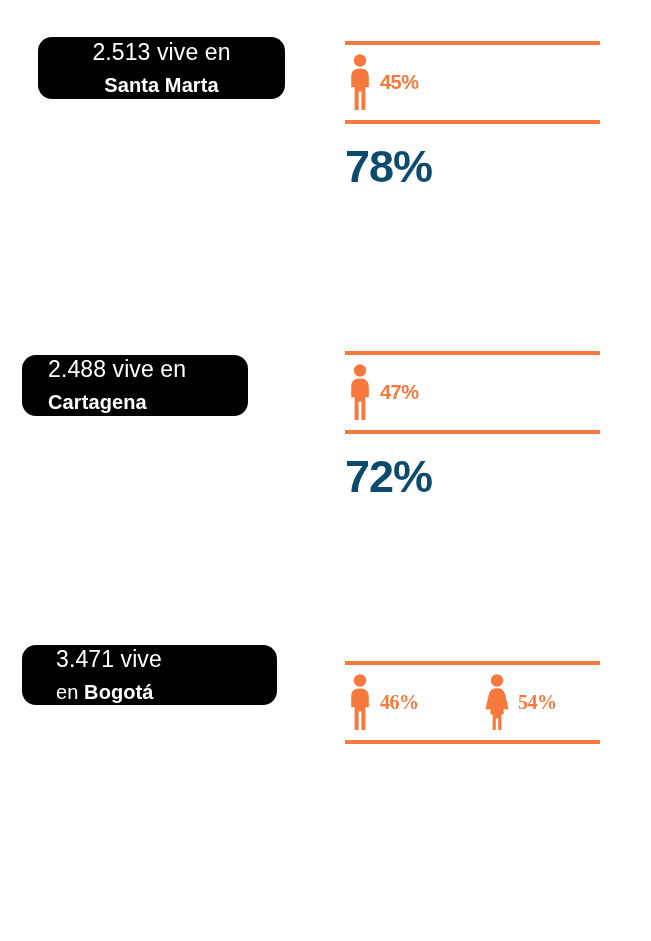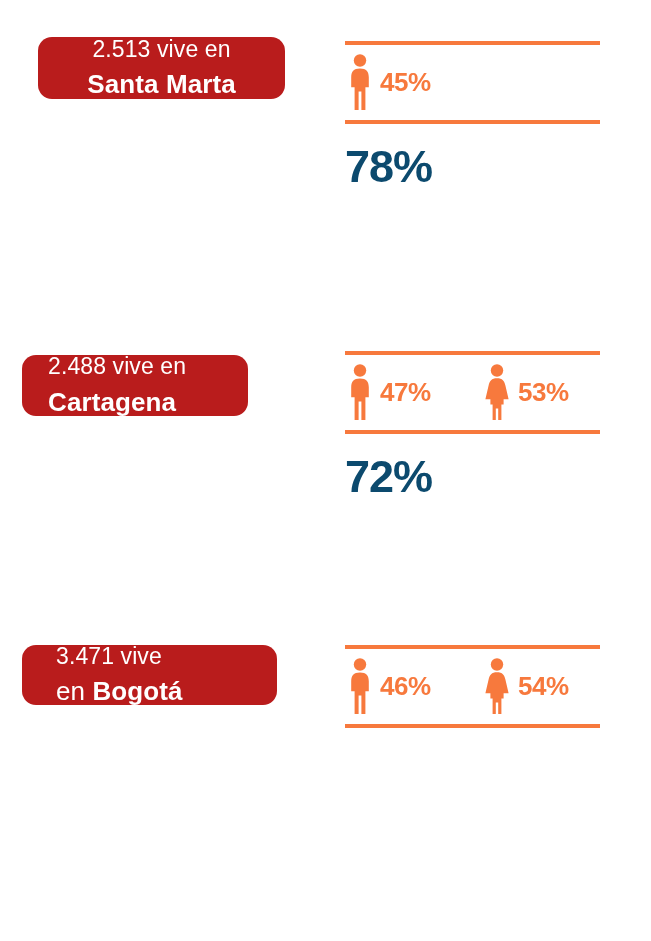--- a/index.html
+++ b/index.html
@@ -27,21 +27,21 @@
     left: 0;
     width: 651px;
   }
   .city-block.block-0 { top: 37px; }
   .city-block.block-1 { top: 345px; }
   .city-block.block-2 { top: 645px; }
 
   
   .pill {
     position: absolute;
-    background: #b91c1c;
+    background: #000000;
     border-radius: 14px;
     box-sizing: border-box;
     display: flex;
     flex-direction: column;
     justify-content: center;
     color: #ffffff;
     gap: 8px;
   }
   .block-0 .pill {
     left: 38px;
@@ -74,37 +74,37 @@
   .pill-line {
     line-height: 1.12;
     white-space: nowrap;
   }
   .pill-line-1 {
     font-size: 23px;
     font-weight: 400;
     letter-spacing: 0.1px;
   }
   .pill-line-2 {
-    font-size: 26px;
+    font-size: 20px;
     font-weight: 700;
     letter-spacing: 0.1px;
   }
   .pill-line-2 .pill-prefix {
     font-weight: 400;
   }
 
   
   .stats {
     position: absolute;
     left: 345px;
     width: 255px;
   }
   .block-0 .stats { top: 4px; }
   .block-1 .stats { top: 6px; }
-  .block-2 .stats { top: 0; }
+  .block-2 .stats { top: 16px; font-family: Liberation Serif, serif; }
 
   .rule {
     width: 255px;
     height: 4px;
     background: #F7793D;
   }
 
   .gender-row {
     display: flex;
     align-items: center;
@@ -120,21 +120,21 @@
   .gender-item.female { width: 120px; }
 
   .person-icon {
     display: block;
     flex: 0 0 auto;
   }
   .icon-male { width: 26px; height: 56px; margin-left: 2px; }
   .icon-female { width: 30px; height: 56px; margin-left: 2px; }
 
   .gender-pct {
-    font-size: 26px;
+    font-size: 20px;
     font-weight: 700;
     color: #F7793D;
     letter-spacing: -0.5px;
     margin-left: 7px;
     line-height: 1;
   }
   .gender-item.female .gender-pct { margin-left: 6px; }
 
   .big-pct {
     font-size: 45px;
@@ -189,27 +189,20 @@
 
       <div class="gender-row">
         <div class="gender-item male">
           <svg class="person-icon icon-male" viewBox="0 0 26 56" aria-hidden="true">
             <circle cx="13" cy="6.5" r="6.2" fill="#F7793D"></circle>
             <path d="M13 14.5 C6.6 14.5 4.2 17.4 4.2 23.2 L4.2 33.2 L7.6 33.2 L7.6 56 L11.6 56 L11.6 37.5 L14.4 37.5 L14.4 56 L18.4 56 L18.4 33.2 L21.8 33.2 L21.8 23.2 C21.8 17.4 19.4 14.5 13 14.5 Z" fill="#F7793D"></path>
           </svg>
           <span class="gender-pct">47%</span>
         </div>
 
-        <div class="gender-item female">
-          <svg class="person-icon icon-female" viewBox="0 0 30 56" aria-hidden="true">
-            <circle cx="15" cy="6.5" r="6.2" fill="#F7793D"></circle>
-            <path d="M15 14.2 C9.6 14.2 7.6 16.8 6.6 21.6 L3.4 35.2 L8.4 35.2 L8.4 40.4 L10.6 40.4 L10.6 56 L13.8 56 L13.8 44.6 L16.2 44.6 L16.2 56 L19.4 56 L19.4 40.4 L21.6 40.4 L21.6 35.2 L26.6 35.2 L23.4 21.6 C22.4 16.8 20.4 14.2 15 14.2 Z" fill="#F7793D"></path>
-          </svg>
-          <span class="gender-pct">53%</span>
-        </div>
       </div>
 
       <div class="rule"></div>
 
       <div class="big-pct">72%</div>
     </div>
   </div>
 
   <div class="city-block block-2">
 

